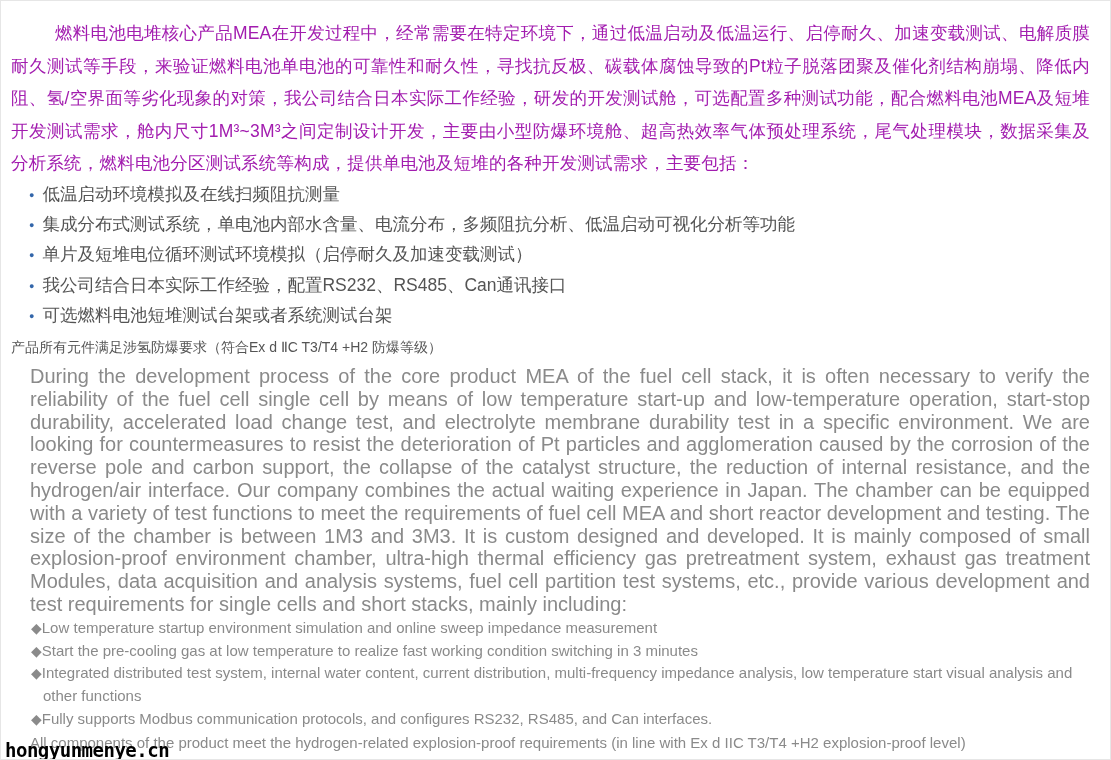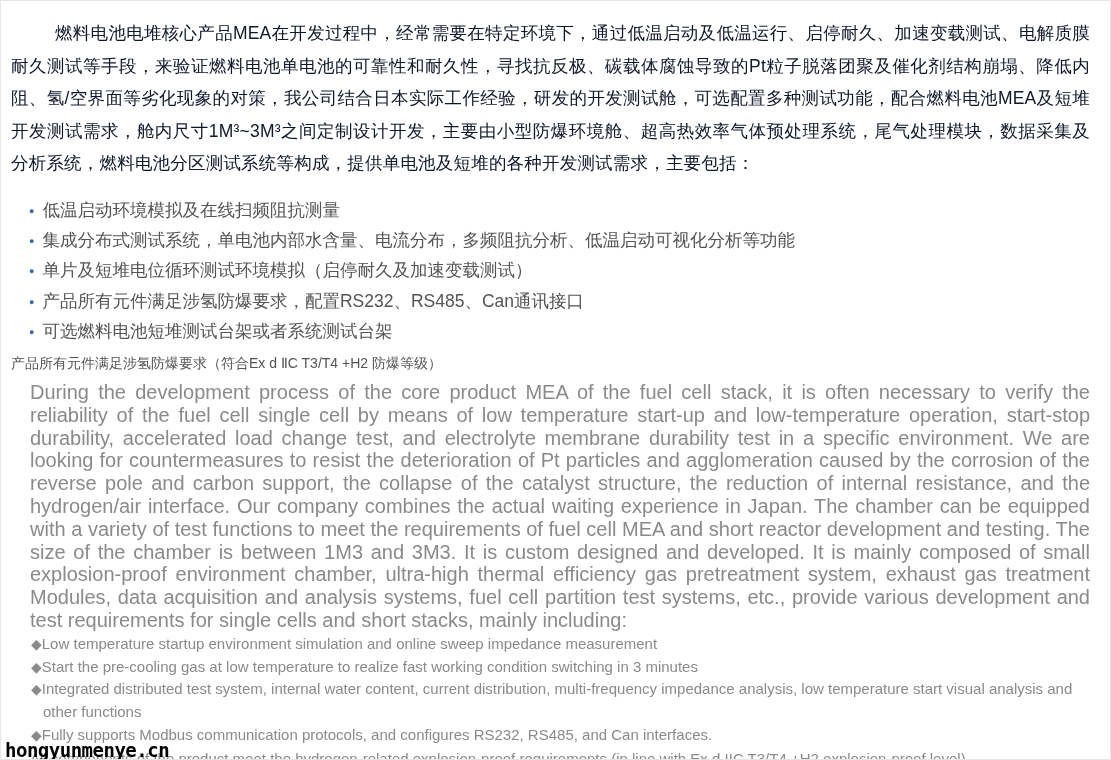--- a/index.html
+++ b/index.html
@@ -12,28 +12,28 @@
     overflow:hidden;
     font-family:"Liberation Sans", sans-serif;
   }
   .content{padding:8px 20px 0 10px;}
 
   
   .cn-intro{
     margin:8px 0 0 0;
     font-size:17.5px;
     line-height:32.6px;
-    color:#0f172a;
+    color:#a21caf;
     text-align:justify;
     text-indent:44px;
     letter-spacing:0.2px;
   }
   ul.cn-bullets{
     list-style:none;
-    margin:16px 0 0 0;
+    margin:0 0 0 0;
     padding:0 0 0 18px;
   }
   ul.cn-bullets li{
     font-size:17.5px;
     line-height:29.2px;
     color:#545454;
   }
   .cn-dot{
     display:inline-block;
     color:#3366aa;
@@ -97,21 +97,21 @@
 
 <div class="page">
   <div class="content">
 
     <p class="cn-intro">燃料电池电堆核心产品MEA在开发过程中，经常需要在特定环境下，通过低温启动及低温运行、启停耐久、加速变载测试、电解质膜耐久测试等手段，来验证燃料电池单电池的可靠性和耐久性，寻找抗反极、碳载体腐蚀导致的Pt粒子脱落团聚及催化剂结构崩塌、降低内阻、氢/空界面等劣化现象的对策，我公司结合日本实际工作经验，研发的开发测试舱，可选配置多种测试功能，配合燃料电池MEA及短堆开发测试需求，舱内尺寸1M³~3M³之间定制设计开发，主要由小型防爆环境舱、超高热效率气体预处理系统，尾气处理模块，数据采集及分析系统，燃料电池分区测试系统等构成，提供单电池及短堆的各种开发测试需求，主要包括：</p>
 
     <ul class="cn-bullets">
       <li><span class="cn-dot">●</span><span>低温启动环境模拟及在线扫频阻抗测量</span></li>
       <li><span class="cn-dot">●</span><span>集成分布式测试系统，单电池内部水含量、电流分布，多频阻抗分析、低温启动可视化分析等功能</span></li>
       <li><span class="cn-dot">●</span><span>单片及短堆电位循环测试环境模拟（启停耐久及加速变载测试）</span></li>
-      <li><span class="cn-dot">●</span><span>产品所有元件满足涉氢防爆要求，配置RS232、RS485、Can通讯接口</span></li>
+      <li><span class="cn-dot">●</span><span>我公司结合日本实际工作经验，配置RS232、RS485、Can通讯接口</span></li>
       <li><span class="cn-dot">●</span><span>可选燃料电池短堆测试台架或者系统测试台架</span></li>
     </ul>
 
     <p class="cn-note">产品所有元件满足涉氢防爆要求（符合Ex d ⅡC T3/T4 +H2 防爆等级）</p>
 
     <div class="en-block">
       <p class="en-intro">During the development process of the core product MEA of the fuel cell stack, it is often necessary to verify the reliability of the fuel cell single cell by means of low temperature start-up and low-temperature operation, start-stop durability, accelerated load change test, and electrolyte membrane durability test in a specific environment. We are looking for countermeasures to resist the deterioration of Pt particles and agglomeration caused by the corrosion of the reverse pole and carbon support, the collapse of the catalyst structure, the reduction of internal resistance, and the hydrogen/air interface. Our company combines the actual waiting experience in Japan. The chamber can be equipped with a variety of test functions to meet the requirements of fuel cell MEA and short reactor development and testing. The size of the chamber is between 1M3 and 3M3. It is custom designed and developed. It is mainly composed of small explosion-proof environment chamber, ultra-high thermal efficiency gas pretreatment system, exhaust gas treatment Modules, data acquisition and analysis systems, fuel cell partition test systems, etc., provide various development and test requirements for single cells and short stacks, mainly including:</p>
 
       <ul class="en-bullets">
         <li><span class="en-diamond">◆</span><span>Low temperature startup environment simulation and online sweep impedance measurement</span></li>

